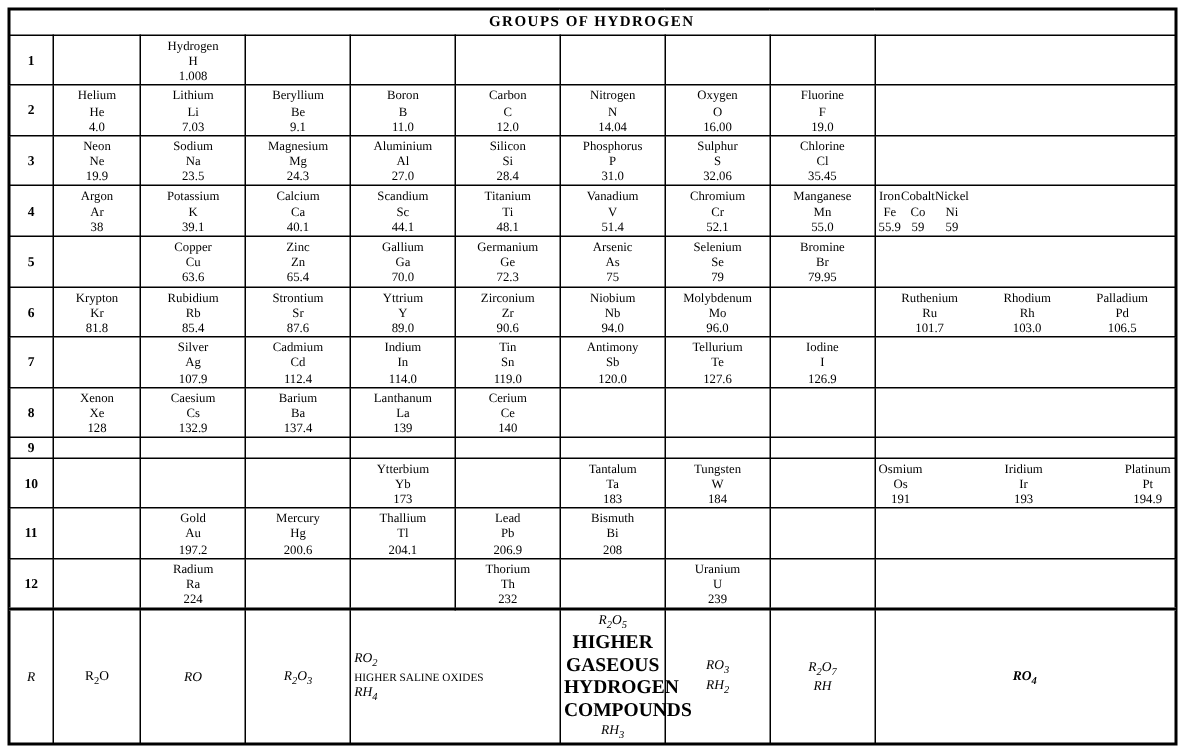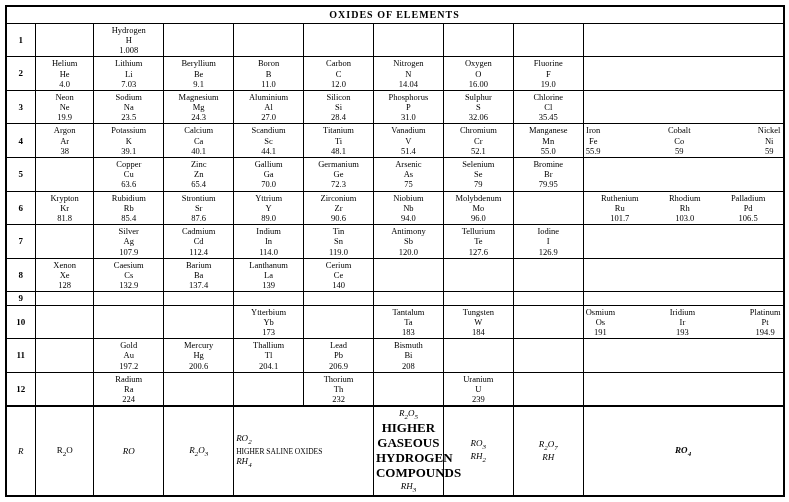--- a/index.html
+++ b/index.html
@@ -64,21 +64,21 @@
       <col style="width:9%">
       <col style="width:9%">
       <col style="width:9%">
       <col style="width:9%">
       <col style="width:9%">
       <col style="width:9%">
       <col style="width:25.7%">
     </colgroup>
     <thead>
       <tr>
-        <th colspan="10" class="groups-title">OXIDES OF ELEMENTS</th>
+        <th colspan="10" class="groups-title">GROUPS OF HYDROGEN</th>
       </tr>
     </thead>
     <tbody>
 
       <tr>
         <td class="series-col">1</td>
         <td></td>
         <td>
           <div class="element">Hydrogen<br>H<br>1.008</div>
         </td>
@@ -169,21 +169,21 @@
         <td>
           <div class="element">Vanadium<br>V<br>51.4</div>
         </td>
         <td>
           <div class="element">Chromium<br>Cr<br>52.1</div>
         </td>
         <td>
           <div class="element">Manganese<br>Mn<br>55.0</div>
         </td>
         <td>
-          <div class="element" style="display:flex; justify-content:space-between;">
+          <div class="element" style="display:flex; justify-content:flex-start;">
             <span>Iron<br>Fe<br>55.9</span>
             <span>Cobalt<br>Co<br>59</span>
             <span>Nickel<br>Ni<br>59</span>
           </div>
         </td>
       </tr>
 
       <tr>
         <td class="series-col">5</td>
         <td></td>

